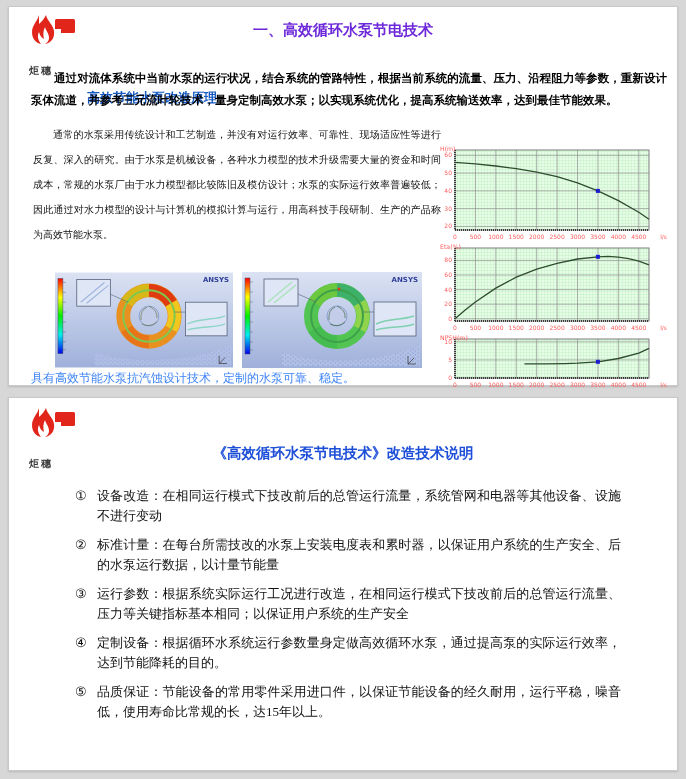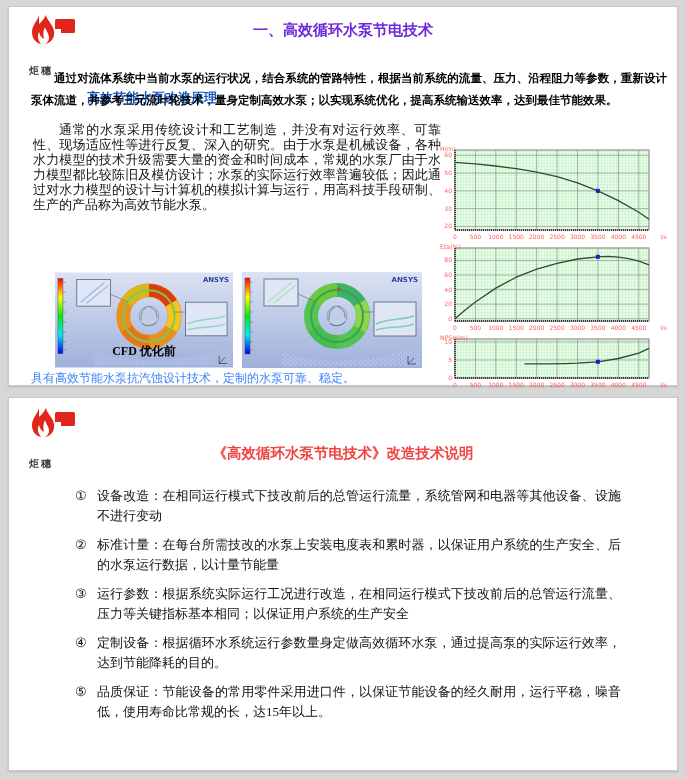--- a/index.html
+++ b/index.html
@@ -14,36 +14,36 @@
   }
   #page1{top:6px;height:380px;}
   #page2{top:397px;height:374px;}
   .logo{position:absolute;width:60px;text-align:left;}
   .logo .brand{font-size:10px;color:#3a3a3a;letter-spacing:2px;margin-top:13px;font-weight:bold;}
   .p1-title{position:absolute;top:14px;left:0;width:100%;text-align:center;
     font-size:15px;font-weight:bold;color:#6d28d9;}
   .p1-subtitle{position:absolute;top:34px;left:78px;font-size:13px;font-weight:bold;color:#1659c0;margin-top:48px;}
   .p1-bold-para{position:absolute;top:60px;left:22px;right:10px;font-size:11.5px;font-weight:bold;
     line-height:22px;text-indent:2em;text-align:justify;color:#000;}
-  .p1-reg-para{position:absolute;top:115px;left:24px;width:408px;font-size:13px;
-    line-height:15px;text-indent:2em;text-align:justify;color:#111;}
+  .p1-reg-para{position:absolute;top:115px;left:24px;width:408px;font-size:10px;
+    line-height:25px;text-indent:2em;text-align:justify;color:#111;}
   .cfd-fig{position:absolute;top:218px;margin-top:47px;}
   #cfd-before{left:46px;}
   #cfd-after{left:230px;}
   .cfd-caption{position:absolute;top:336px;font-size:12px;font-weight:bold;
     font-family:"Liberation Serif",serif;color:#000;}
   #cap-before{left:46px;width:178px;text-align:center;}
   #cap-after{left:230px;width:186px;text-align:center;}
   .p1-footer{position:absolute;top:363px;left:22px;font-size:12px;color:#3b82f6;font-weight:500;}
   .chart{position:absolute;left:430px;}
   #chart0{top:138px;}
   #chart1{top:236px;}
   #chart2{top:327px;}
   .p2-title{position:absolute;top:46px;left:0;width:100%;text-align:center;
-    font-size:14.5px;font-weight:bold;color:#ef4444;font-family:"Liberation Serif",serif;}
+    font-size:14.5px;font-weight:bold;color:#1d4ed8;font-family:"Liberation Serif",serif;}
   .p2-list{position:absolute;top:88px;left:66px;right:56px;display:flex;flex-direction:column;gap:9px;
     font-family:"Liberation Serif",serif;}
   .list-item{display:flex;font-size:13px;line-height:20px;color:#111;}
   .list-item .num{flex:0 0 22px;}
   .list-item .txt{flex:1;text-align:justify;}
   svg text{font-family:"DejaVu Sans",sans-serif;}
 </style>
 </head>
 <body>
 
@@ -150,21 +150,20 @@
       <path d="M26 30 L50 10 M32 31 L54 13" stroke="#a8e0b8" stroke-width="1.2" fill="none"></path>
       <line x1="56" y1="22" x2="74" y2="30" stroke="#55617a" stroke-width="0.6"></line>
       <rect x="132" y="30" width="42" height="34" fill="#dfe7f6" stroke="#55617a" stroke-width="0.8"></rect>
       <path d="M134 52 C146 46 162 48 172 44 M134 58 C148 54 164 56 172 52" stroke="#7fd0b0" stroke-width="1.4" fill="none"></path>
       <line x1="121" y1="40" x2="132" y2="40" stroke="#55617a" stroke-width="0.6"></line>
       <text x="176" y="10" text-anchor="end" font-size="7" font-weight="bold" fill="#30409a">ANSYS</text>
       <path d="M166 84 L166 92 L174 92 M166 92 L172 86" stroke="#333" stroke-width="0.7" fill="none"></path>
     </svg>
   </div>
 
-  <div class="cfd-caption" id="cap-before">CFD 优化前</div>
 
   <div class="p1-footer">具有高效节能水泵抗汽蚀设计技术，定制的水泵可靠、稳定。</div>
 
   <svg class="chart" id="chart0" width="230" height="97">
       <defs>
         <pattern id="g0" width="3" height="3" patternUnits="userSpaceOnUse">
           <rect width="3" height="3" fill="#e7fce7"></rect>
           <path d="M3 0H0V3" fill="none" stroke="#aeeab2" stroke-width="0.6"></path>
         </pattern>
       </defs>

